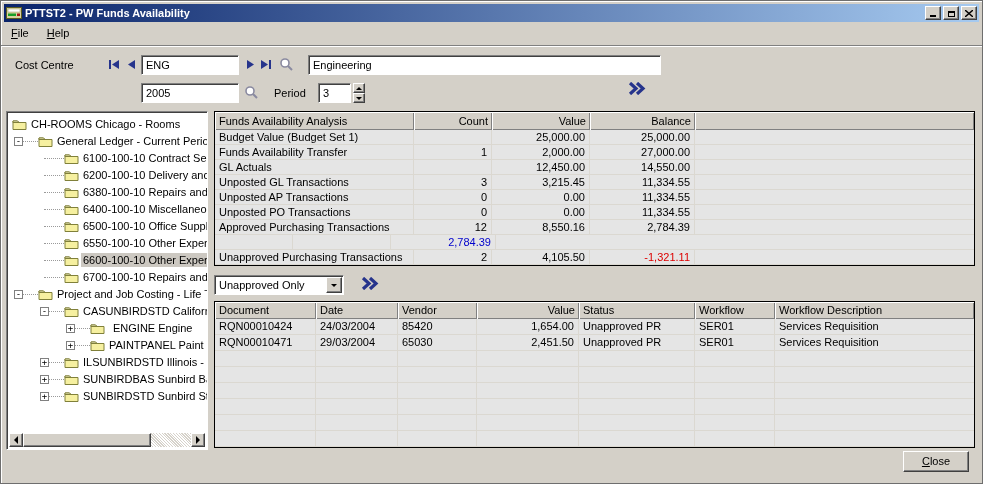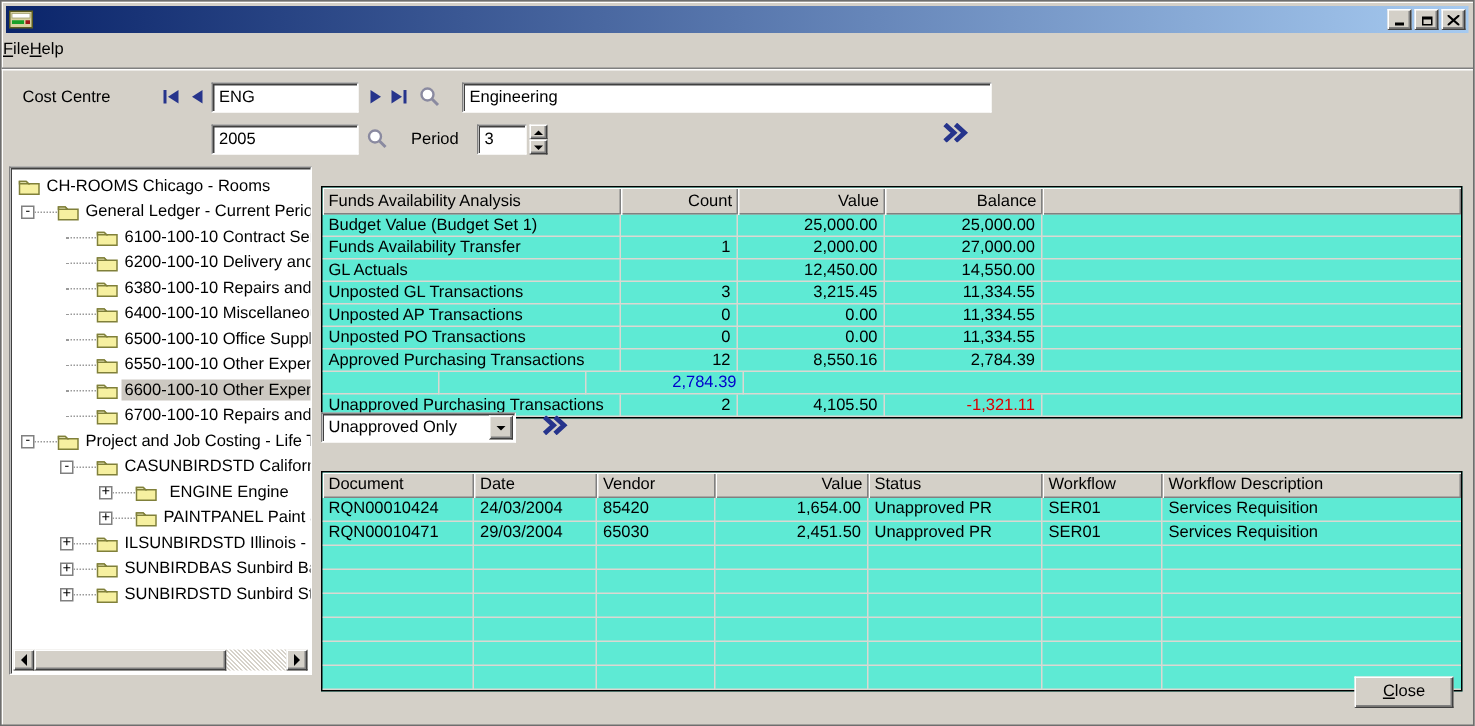--- a/index.html
+++ b/index.html
@@ -12,21 +12,21 @@
             display:flex;align-items:center;padding:0 2px;color:#fff;font-weight:bold;}
   .title-icon{width:16px;height:14px;margin-right:3px;flex:0 0 auto;}
   .winbtns{margin-left:auto;display:flex;gap:2px;align-items:center;}
   .winbtn{width:16px;height:14px;background:#d4d0c8;border:1px solid;border-color:#fff #404040 #404040 #fff;
           box-shadow:inset -1px -1px 0 #808080;display:flex;align-items:flex-end;justify-content:center;box-sizing:border-box;}
   .winbtn.center{align-items:center;}
   .g-min{width:6px;height:2px;background:#000;margin-bottom:2px;}
   .g-max{width:7px;height:6px;border:1px solid #000;border-top-width:2px;margin-bottom:2px;box-sizing:border-box;}
   
   .menubar{position:absolute;left:1px;top:22px;right:1px;height:20px;display:flex;align-items:center;}
-  .menu-item{padding:3px 0;}
+  .menu-item{padding:3px 9px;}
   .menusep{position:absolute;left:0;top:44px;width:983px;height:2px;border-top:1px solid #808080;border-bottom:1px solid #fff;box-sizing:border-box;}
   
   .lbl{position:absolute;white-space:nowrap;}
   .field{position:absolute;background:#fff;border:1px solid;border-color:#808080 #fff #fff #808080;
          box-shadow:inset 1px 1px 0 #404040;box-sizing:border-box;
          font-family:"Liberation Sans","DejaVu Sans",sans-serif;font-size:11px;padding:0 4px;height:20px;outline:none;}
   .navbtn{position:absolute;width:14px;height:13px;display:flex;align-items:center;justify-content:center;}
   .iconbtn{position:absolute;display:flex;align-items:center;justify-content:center;}
   .spin{position:absolute;left:352px;top:82px;width:12px;height:20px;display:flex;flex-direction:column;}
   .spbtn{height:10px;background:#d4d0c8;border:1px solid;border-color:#fff #404040 #404040 #fff;
@@ -46,21 +46,21 @@
   .tfolder{position:absolute;top:2px;}
   .tlabel{position:absolute;top:1px;height:14px;line-height:14px;padding:0 2px;white-space:nowrap;}
   .tlabel.selected{background:#ccc8c1;}
   .hscroll{position:absolute;left:2px;bottom:2px;right:2px;height:14px;display:flex;}
   .sbtn{width:14px;height:14px;background:#d4d0c8;border:1px solid;border-color:#fff #404040 #404040 #fff;
         box-shadow:inset -1px -1px 0 #808080;display:flex;align-items:center;justify-content:center;box-sizing:border-box;flex:0 0 auto;}
   .sthumb{width:128px;height:14px;background:#d4d0c8;border:1px solid;border-color:#fff #404040 #404040 #fff;
           box-shadow:inset -1px -1px 0 #808080;box-sizing:border-box;flex:0 0 auto;}
   .strack{flex:1;background:repeating-linear-gradient(45deg,#ffffff 0 1px,#d6d2ca 1px 2px);}
   
-  .grid{position:absolute;background:#5eead4;border:1px solid #000;box-sizing:border-box;overflow:hidden;margin-top:13px;}
+  .grid{position:absolute;background:#e5e5e5;border:1px solid #000;box-sizing:border-box;overflow:hidden;}
   .grid-header{display:flex;background:#d4d0c8;}
   .th{box-sizing:border-box;box-shadow:inset 1px 1px 0 #fff,inset -1px -1px 0 #808080;
       padding:0 4px;white-space:nowrap;overflow:hidden;flex:0 0 auto;}
   .th.fill{flex:1 1 auto;}
   .tr{display:flex;}
   .td{box-sizing:border-box;border-right:1px solid #dbd8d1;border-bottom:1px solid #dbd8d1;
       padding:0 4px;white-space:nowrap;overflow:hidden;flex:0 0 auto;}
   .td.fill{flex:1 1 auto;border-right:none;}
   .num{text-align:right;}
   
@@ -82,20 +82,21 @@
 
 <div class="win">
 
   <div class="titlebar">
     <svg class="title-icon" viewBox="0 0 16 14">
       <rect x="0.5" y="1.5" width="15" height="11" fill="#d8d2a0" stroke="#5c5c20"></rect>
       <rect x="2" y="3" width="12" height="3" fill="#ffffff" stroke="#9a9a6a" stroke-width="0.5"></rect>
       <rect x="2" y="7.5" width="8" height="2.5" fill="#18a028"></rect>
       <rect x="11" y="7.5" width="3" height="2.5" fill="#a01818"></rect>
     </svg>
+    <span>PTTST2 - PW Funds Availability</span>
     <div class="winbtns">
       <div class="winbtn">
           <div class="g-min"></div>
         </div>
       <div class="winbtn">
           <div class="g-max"></div>
         </div>
       <div class="winbtn center">
         <svg width="8" height="7">
             <path d="M0 0 L8 7 M8 0 L0 7" stroke="#000" stroke-width="1.4"></path>

